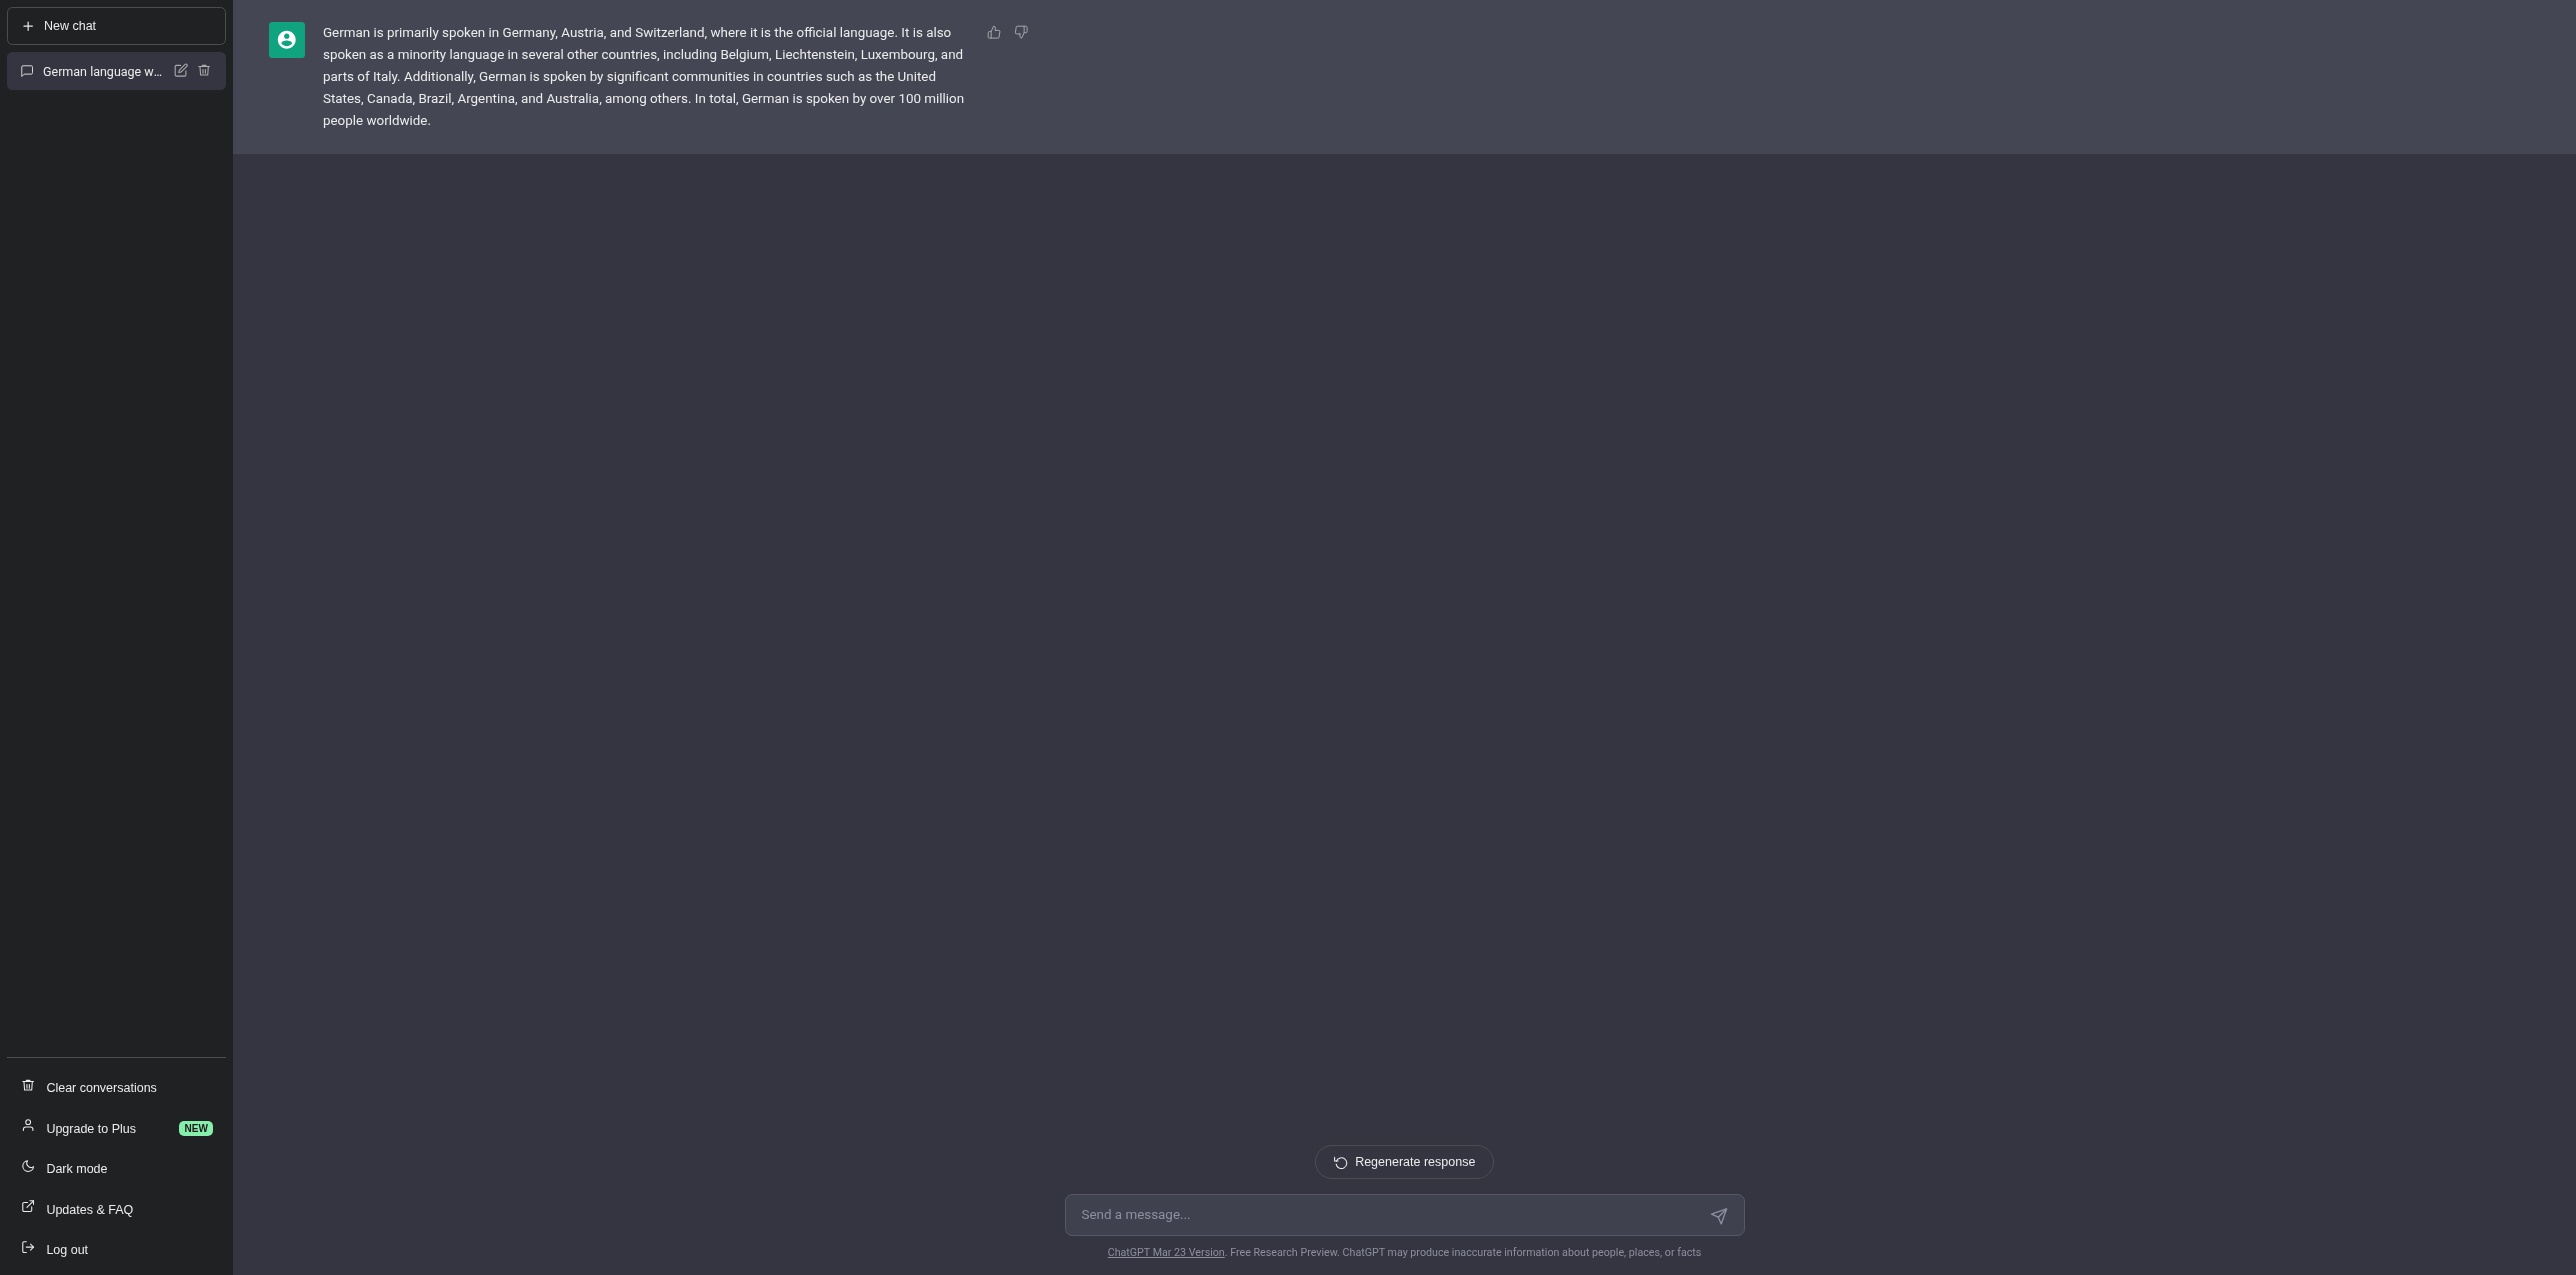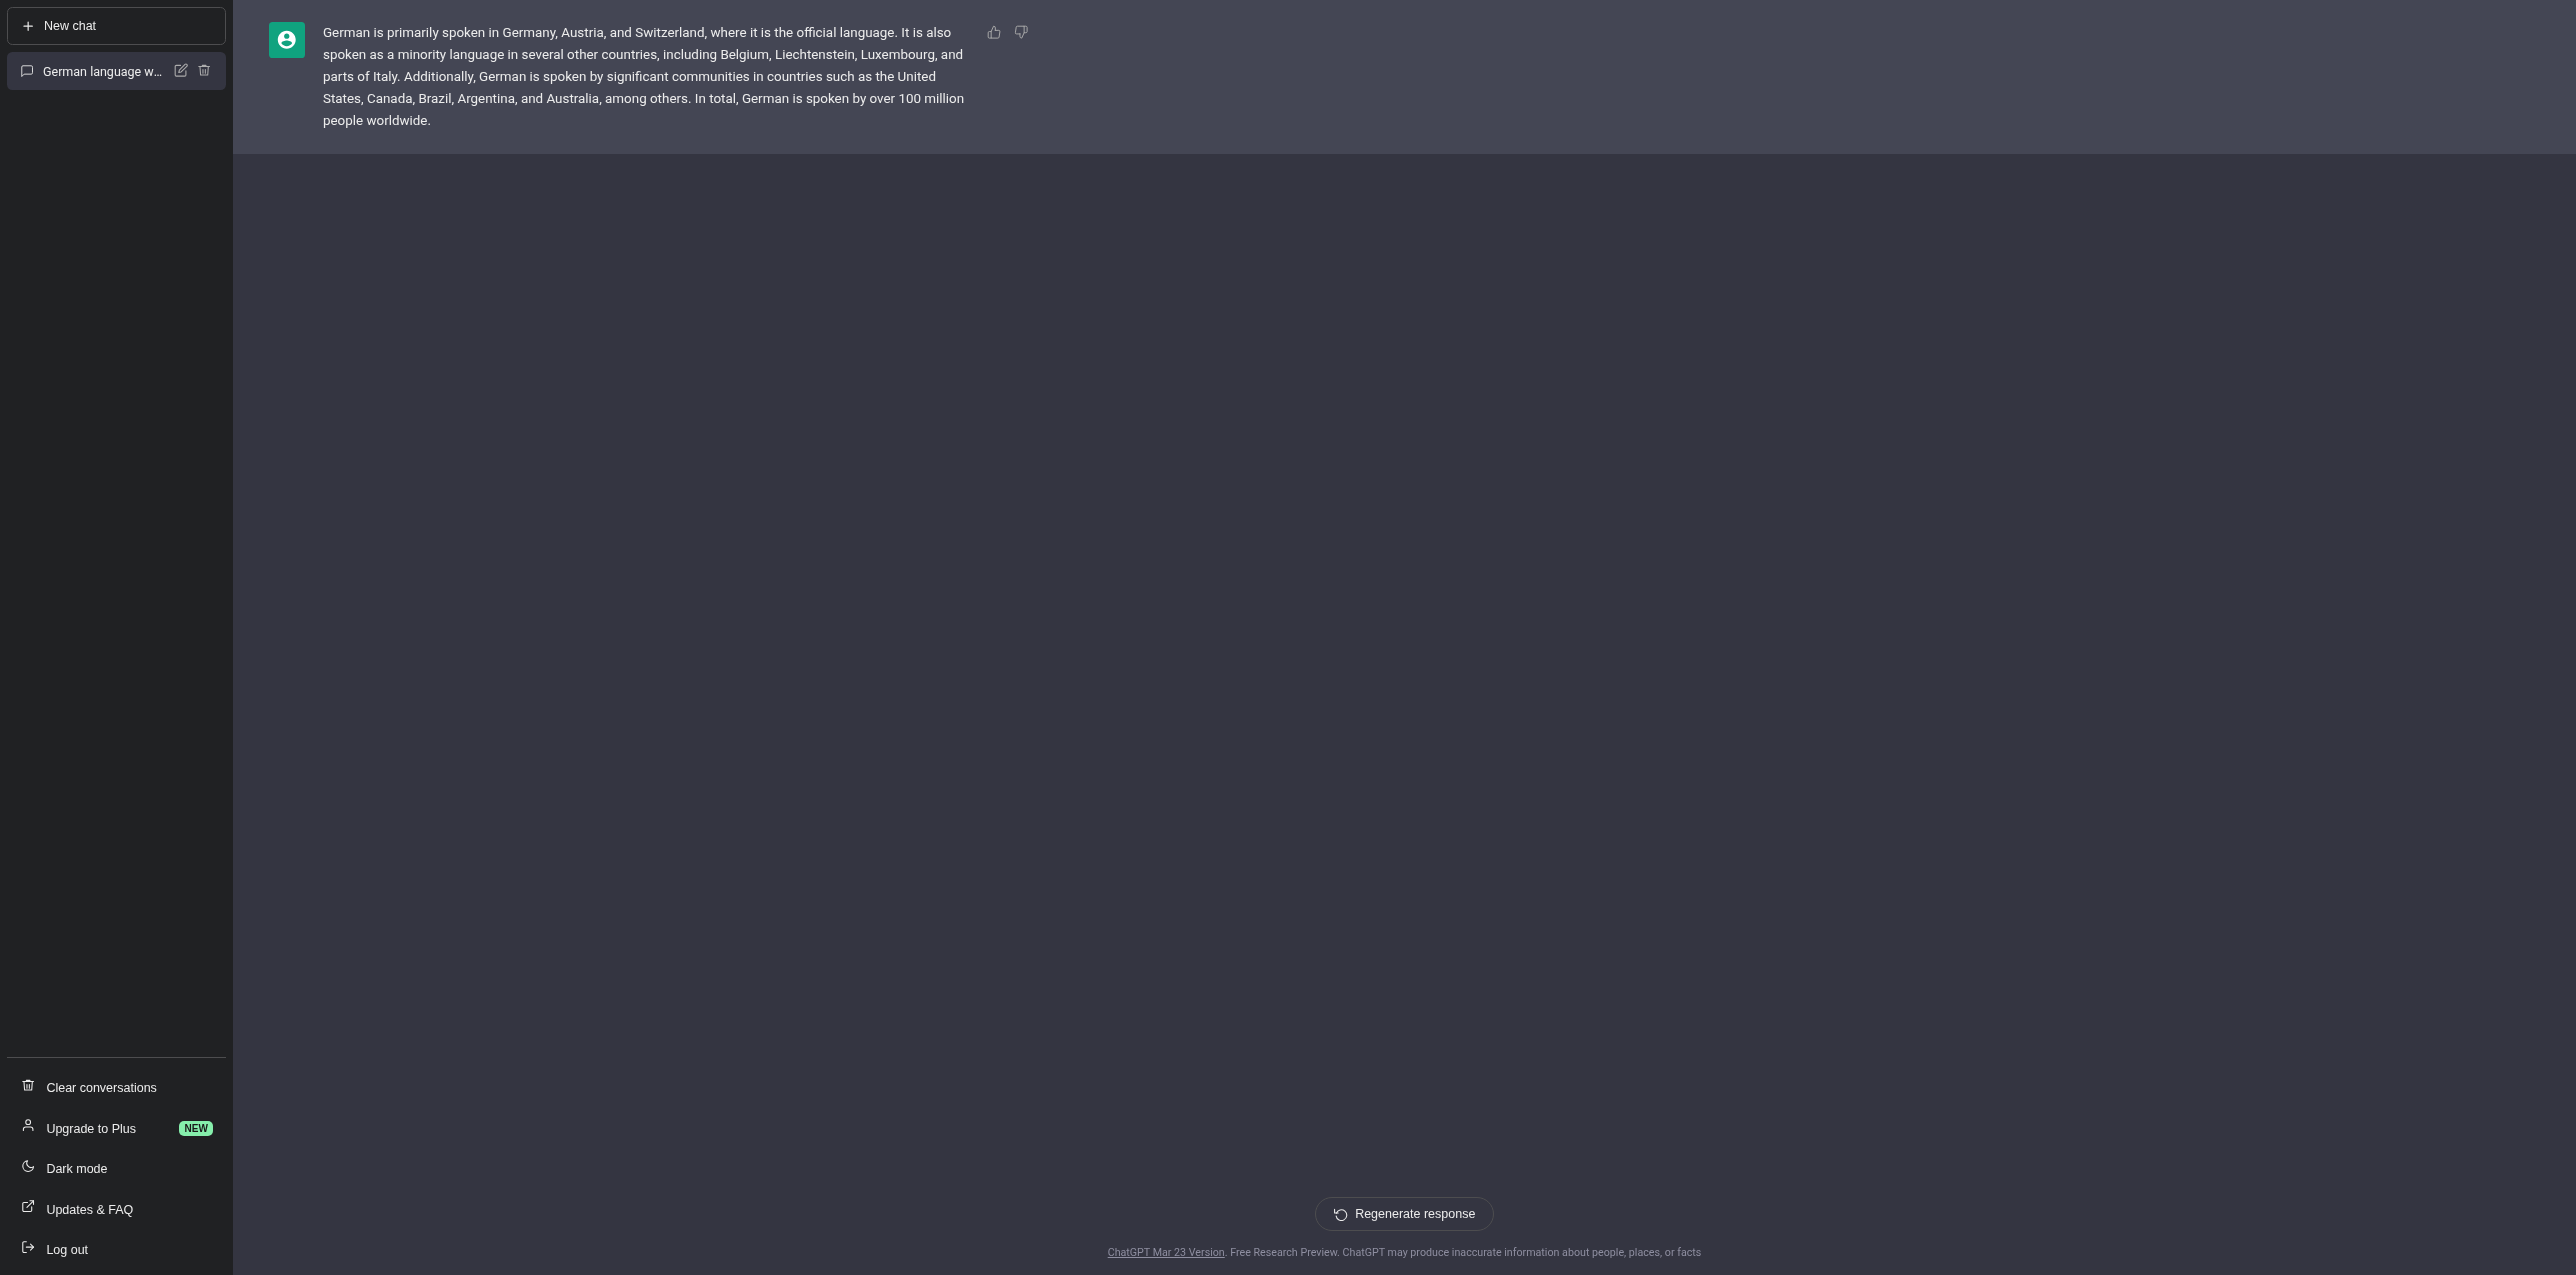--- a/index.html
+++ b/index.html
@@ -412,20 +412,29 @@
   <div class="input-area">
 
     <button class="regenerate-btn">
       <svg class="icon-svg" viewBox="0 0 24 24">
         <polyline points="1 4 1 10 7 10" stroke="currentColor" stroke-width="1.8" fill="none" stroke-linecap="round" stroke-linejoin="round"></polyline>
         <path d="M3.51 15a9 9 0 1 0 .49-4.5" stroke="currentColor" stroke-width="1.8" fill="none" stroke-linecap="round" stroke-linejoin="round"></path>
       </svg>
       <span>Regenerate response</span>
     </button>
 
+    <div class="input-wrapper">
+      <textarea class="message-input" rows="1" placeholder="Send a message..." style=""></textarea>
+      <button class="send-btn" title="Send">
+        <svg class="icon-svg" viewBox="0 0 24 24" style="width:18px;height:18px;">
+          <line x1="22" y1="2" x2="11" y2="13" stroke="currentColor" stroke-width="1.8" stroke-linecap="round"></line>
+          <polygon points="22 2 15 22 11 13 2 9 22 2" stroke="currentColor" stroke-width="1.8" fill="none" stroke-linecap="round" stroke-linejoin="round"></polygon>
+        </svg>
+      </button>
+    </div>
 
     <div class="disclaimer">
       <a href="#">ChatGPT Mar 23 Version</a><span>. Free Research Preview. ChatGPT may produce inaccurate information about people, places, or facts</span>
     </div>
 
   </div>
 
 </main>
 
 

